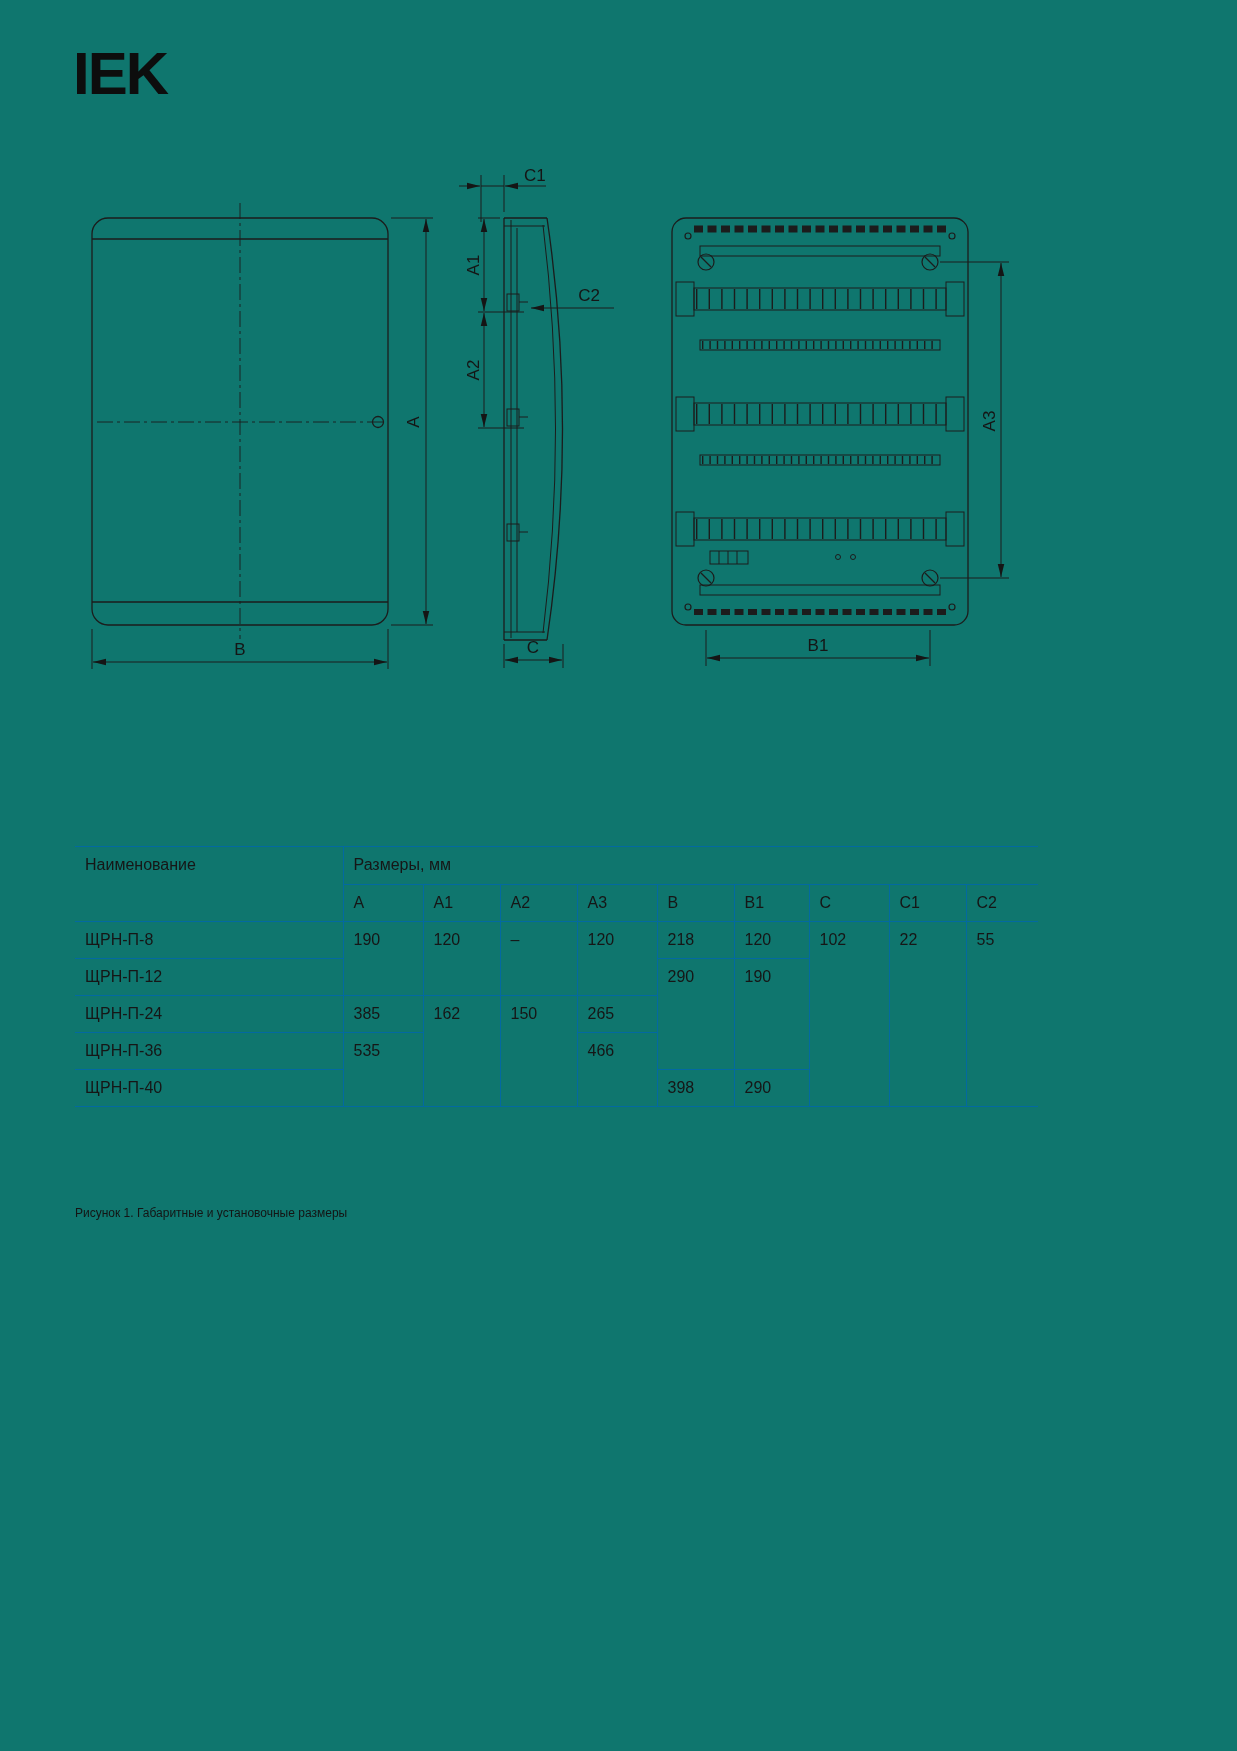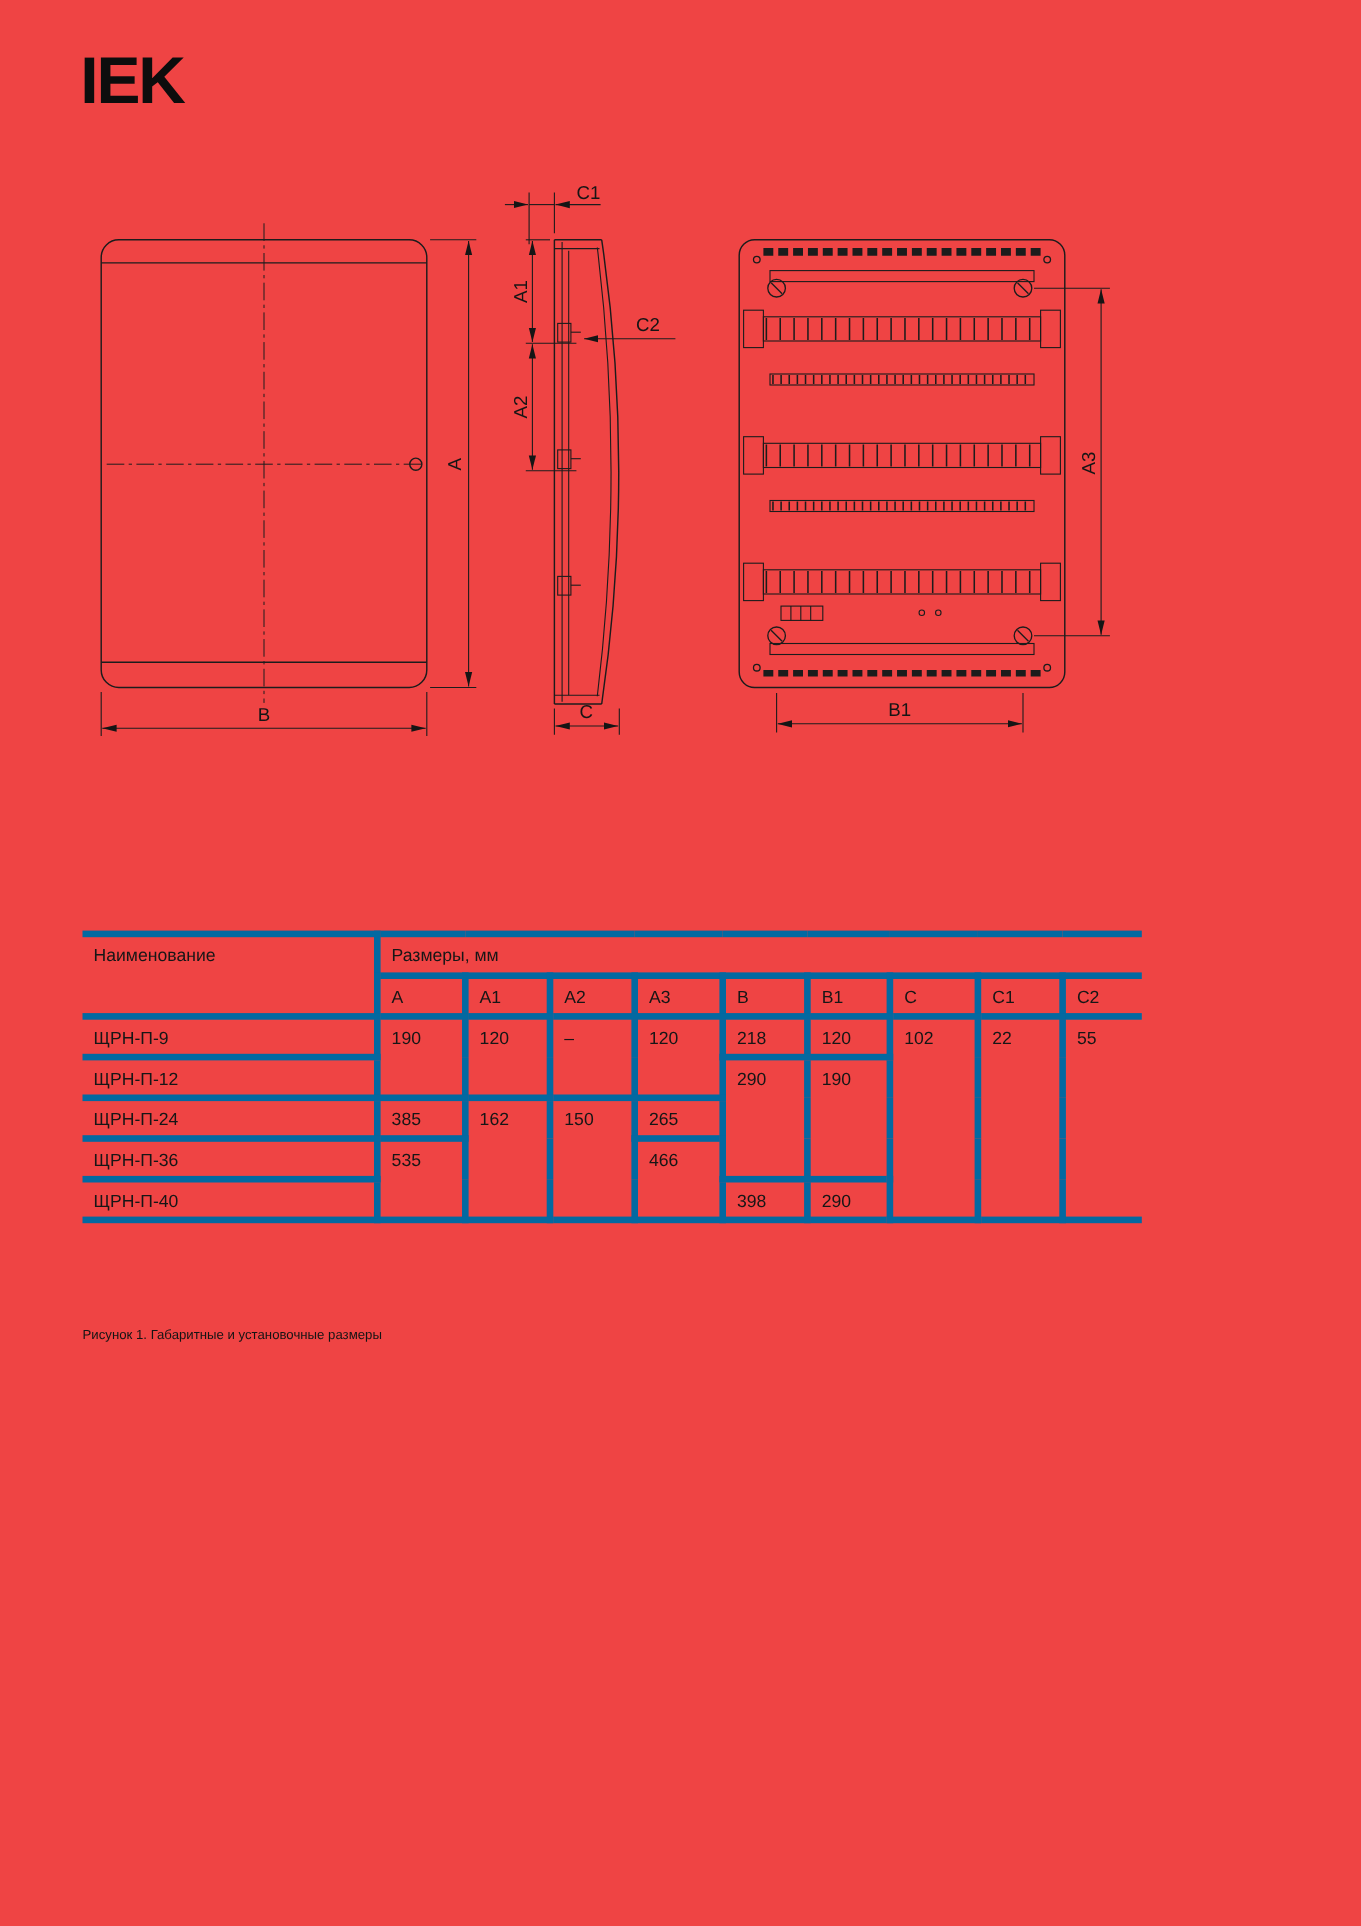--- a/index.html
+++ b/index.html
@@ -1,27 +1,27 @@
 <!DOCTYPE html>
 <html><head>
 <meta charset="utf-8">
 <style>
   * { margin:0; padding:0; box-sizing:border-box; }
   html,body { background:#ffffff; }
   body { width:1237px; height:1751px; font-family:"Liberation Sans", sans-serif; color:#141414; }
-  .page { position:relative; width:1237px; height:1751px; background:#ef4444; overflow:hidden; }
+  .page { position:relative; width:1237px; height:1751px; background:#0f766e; overflow:hidden; }
 
   .logo { position:absolute; left:73px; top:44px; font-size:60px; font-weight:bold;
           letter-spacing:-2px; color:#0d0d0d; line-height:1; }
 
   svg.drawings { position:absolute; left:0; top:0; }
 
   table.dims { position:absolute; left:75px; top:846px; width:963px; table-layout:fixed;
                border-collapse:collapse; font-size:16px; color:#161616; }
-  .dims th, .dims td { border:6px solid #0369a1; font-weight:normal; text-align:left;
+  .dims th, .dims td { border:1px solid #0369a1; font-weight:normal; text-align:left;
                        vertical-align:top; padding:9px 10px 0 10px; overflow:hidden; }
   .dims thead tr:first-child th { height:38px; }
   .dims thead tr:last-child th { height:37px; }
   .dims tbody tr { height:37px; }
   .dims .first { border-left:none; }
   .dims .last  { border-right:none; }
 
   .caption { position:absolute; left:75px; top:1206px; font-size:12px; color:#141414; }
 </style>
 </head>
@@ -205,21 +205,21 @@
         <th>A3</th>
         <th>B</th>
         <th>B1</th>
         <th>C</th>
         <th>C1</th>
         <th class="last">C2</th>
       </tr>
     </thead>
     <tbody>
       <tr>
-        <td class="first">ЩРН-П-9</td>
+        <td class="first">ЩРН-П-8</td>
         <td rowspan="2">190</td>
         <td rowspan="2">120</td>
         <td rowspan="2">–</td>
         <td rowspan="2">120</td>
         <td>218</td>
         <td>120</td>
         <td rowspan="5">102</td>
         <td rowspan="5">22</td>
         <td rowspan="5" class="last">55</td>
       </tr>

